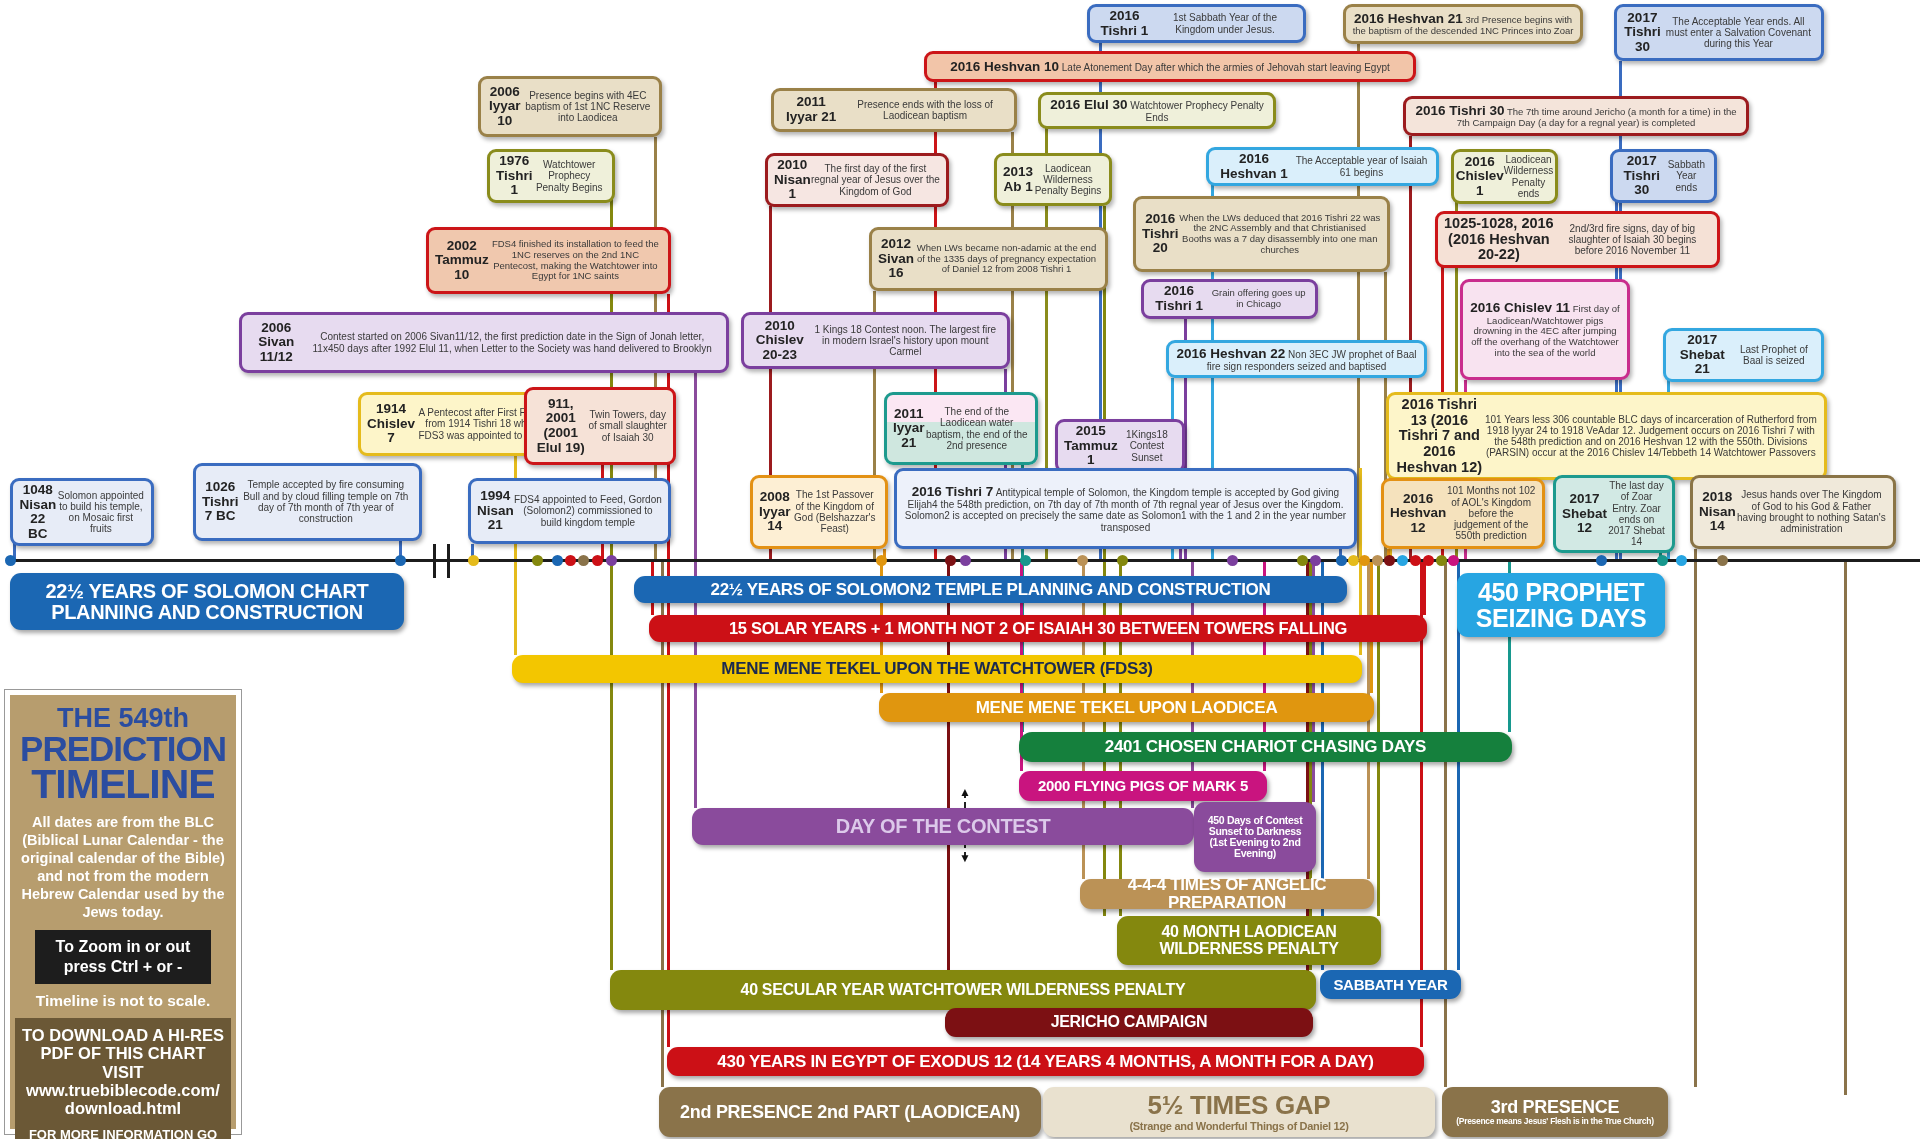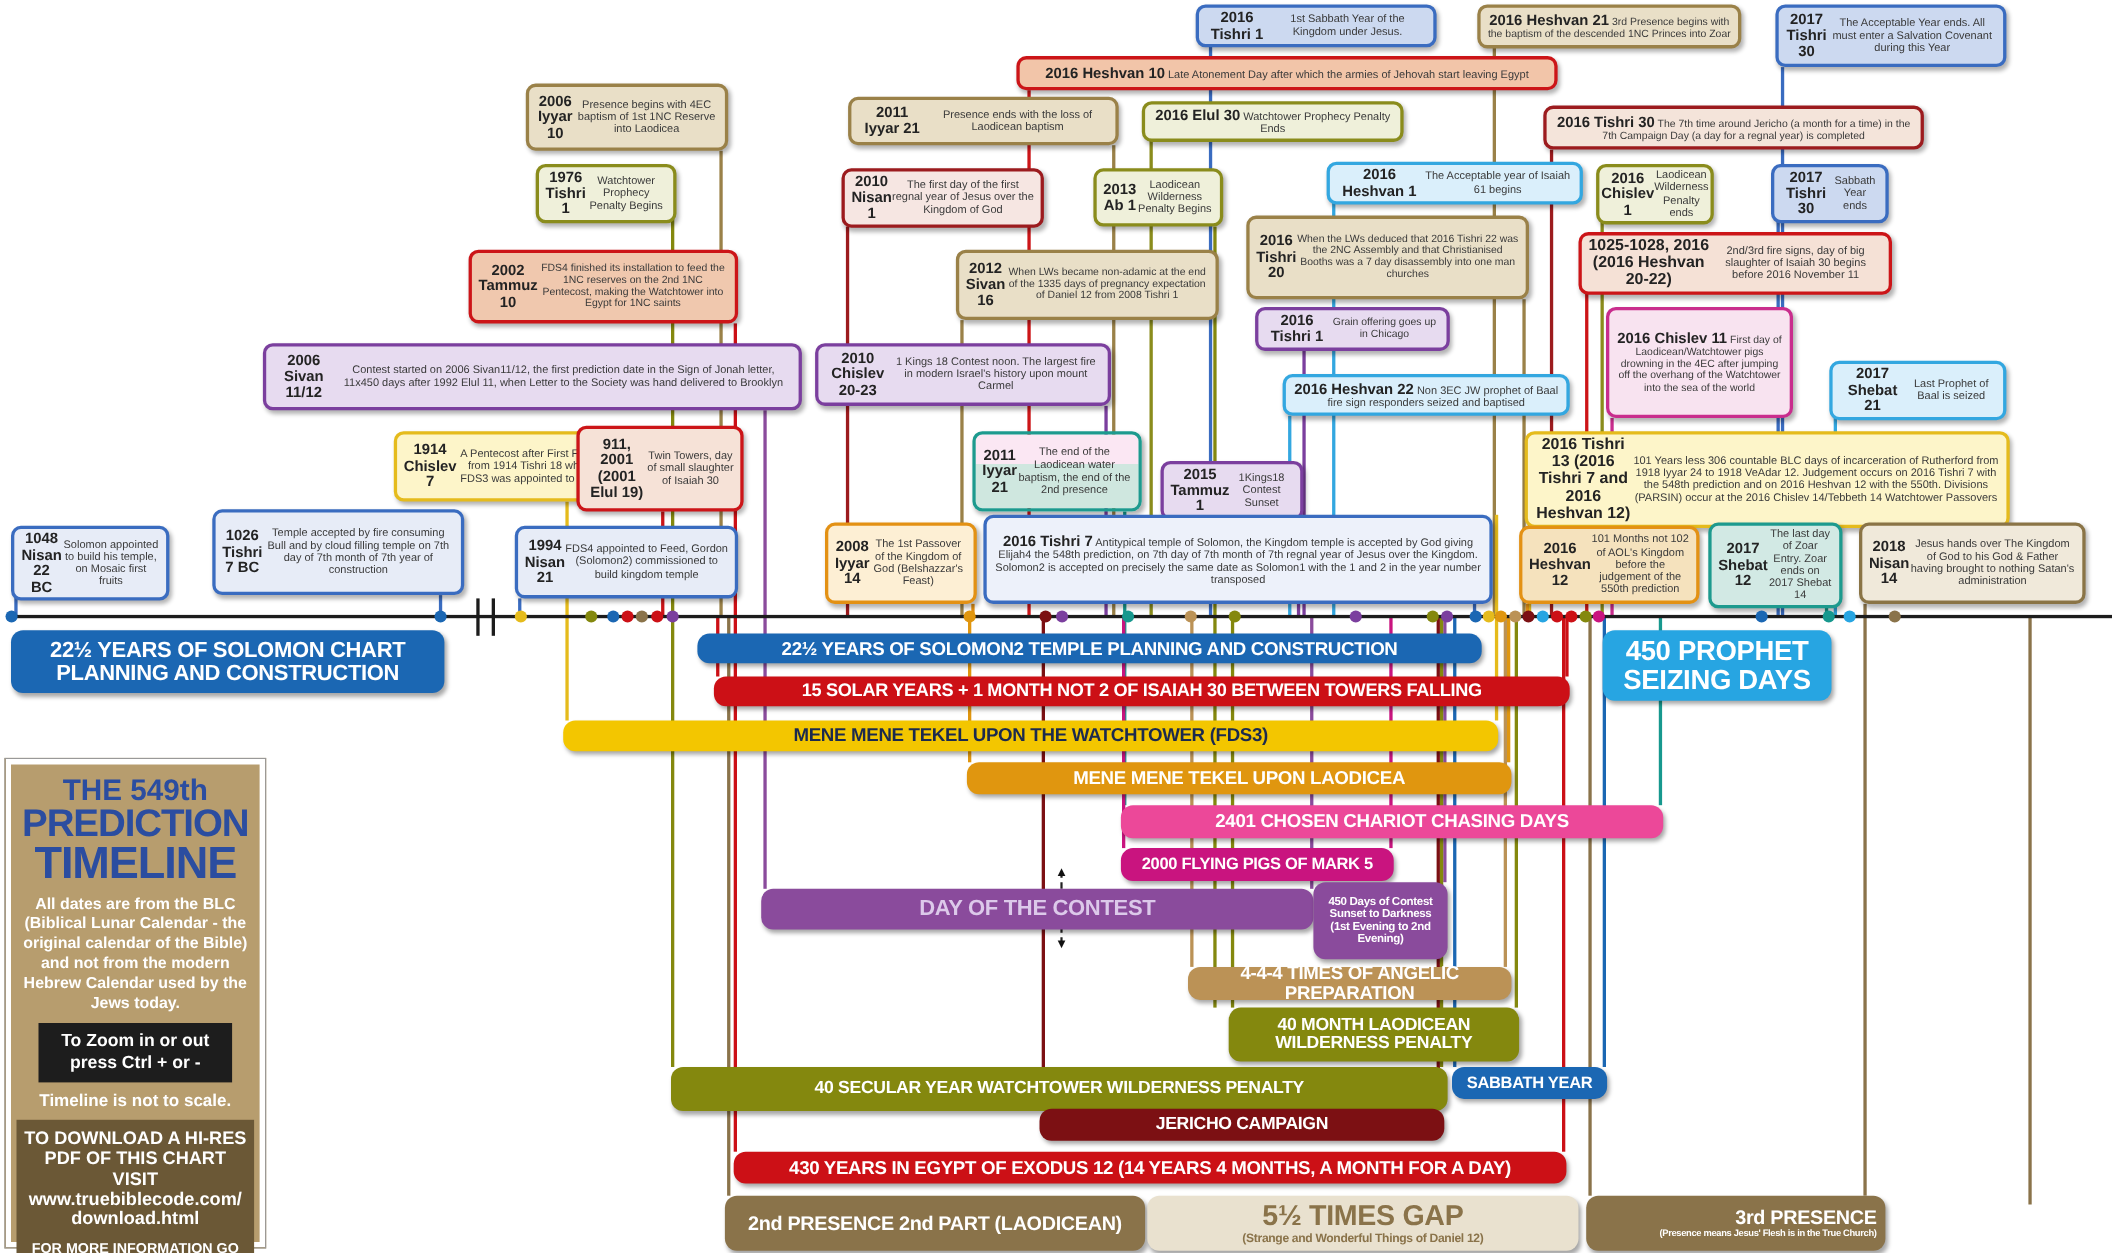--- a/index.html
+++ b/index.html
@@ -274,21 +274,21 @@
     </div>
     <div class="bar" style="left: 649px; top: 615px; width: 778px; height: 27px; background: rgb(204, 16, 22);">
       <div style="font-size: 16.5px;">15 SOLAR YEARS + 1 MONTH NOT 2 OF ISAIAH 30 BETWEEN TOWERS FALLING</div>
     </div>
     <div class="bar" style="left: 512px; top: 655px; width: 850px; height: 28px; background: rgb(243, 198, 0); color: rgb(27, 42, 78);">
       <div style="font-size: 17px;">MENE MENE TEKEL UPON THE WATCHTOWER (FDS3)</div>
     </div>
     <div class="bar" style="left: 879px; top: 693px; width: 495px; height: 29px; background: rgb(224, 150, 15);">
       <div style="font-size: 17px;">MENE MENE TEKEL UPON LAODICEA</div>
     </div>
-    <div class="bar" style="left: 1019px; top: 732px; width: 493px; height: 30px; background: #ec4899;">
+    <div class="bar" style="left: 1019px; top: 732px; width: 493px; height: 30px; background: #15803d; border-radius: 13px;">
       <div style="font-size: 17px;">2401 CHOSEN CHARIOT CHASING DAYS</div>
     </div>
     <div class="bar" style="left: 1019px; top: 771px; width: 248px; height: 30px; background: rgb(201, 20, 127);">
       <div style="font-size: 15px;">2000 FLYING PIGS OF MARK 5</div>
     </div>
     <div class="bar" style="left: 692px; top: 808px; width: 502px; height: 37px; background: rgb(138, 75, 156); color: rgb(220, 201, 234);">
       <div style="font-size: 20px;">DAY OF THE  CONTEST</div>
     </div>
     <div class="bar" style="left: 1194px; top: 802px; width: 122px; height: 70px; background: rgb(138, 75, 156);">
       <div style="font-size: 10.5px;">450 Days of Contest Sunset to Darkness (1st Evening to 2nd Evening)</div>
@@ -311,21 +311,21 @@
     <div class="bar" style="left: 667px; top: 1047px; width: 757px; height: 29px; background: rgb(204, 16, 22);">
       <div style="font-size: 17px;">430 YEARS IN EGYPT OF EXODUS 12 (14 YEARS 4 MONTHS, A MONTH FOR A DAY)</div>
     </div>
     <div class="bar" style="left: 659px; top: 1087px; width: 382px; height: 50px; background: rgb(138, 115, 74);">
       <div style="font-size: 18px;">2nd PRESENCE 2nd PART (LAODICEAN)</div>
     </div>
     <div class="bar" style="left: 1043px; top: 1087px; width: 392px; height: 50px; background: rgb(233, 225, 207); color: rgb(138, 115, 74);">
       <div style="font-size: 26px;">5½ TIMES GAP</div>
       <div class="bar-sub" style="font-size: 11px;">(Strange and Wonderful Things of Daniel 12)</div>
     </div>
-    <div class="bar" style="left: 1442px; top: 1087px; width: 272px; height: 50px; background: rgb(138, 115, 74); align-items: flex-end;">
+    <div class="bar" style="left: 1442px; top: 1087px; width: 226px; height: 50px; background: rgb(138, 115, 74);">
       <div style="font-size: 18px;">3rd PRESENCE</div>
       <div class="bar-sub" style="font-size: 8.5px;">(Presence means Jesus' Flesh is in the True Church)</div>
     </div>
     <div class="dot" style="left: 4.5px; top: 555px; background: rgb(27, 103, 179);"></div>
     <div class="dot" style="left: 394.5px; top: 555px; background: rgb(27, 103, 179);"></div>
     <div class="dot" style="left: 467.5px; top: 555px; background: rgb(229, 187, 28);"></div>
     <div class="dot" style="left: 531.5px; top: 555px; background: rgb(132, 136, 14);"></div>
     <div class="dot" style="left: 551.5px; top: 555px; background: rgb(27, 103, 179);"></div>
     <div class="dot" style="left: 564.5px; top: 555px; background: rgb(204, 16, 22);"></div>
     <div class="dot" style="left: 577.5px; top: 555px; background: rgb(138, 115, 74);"></div>

